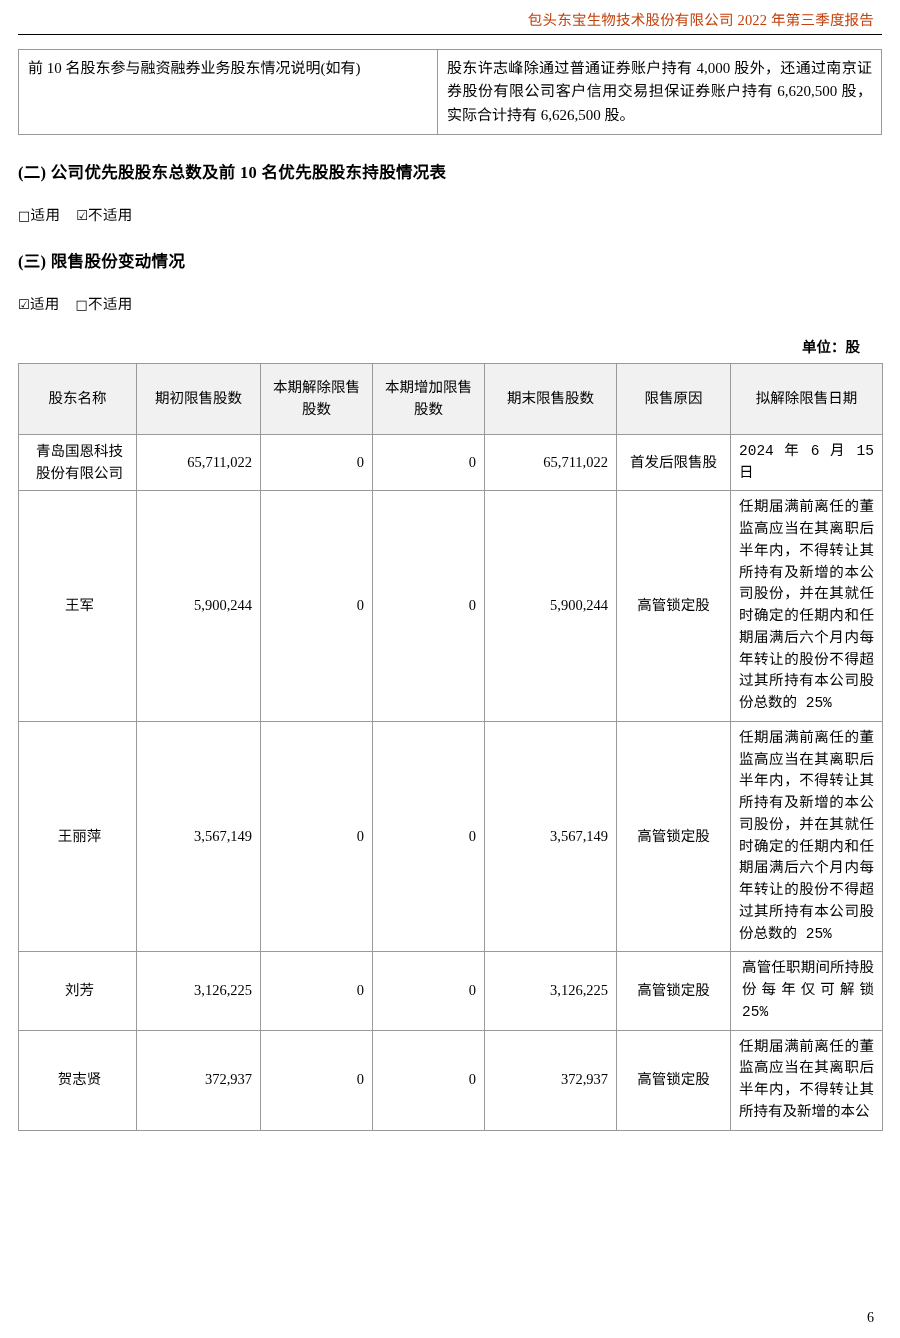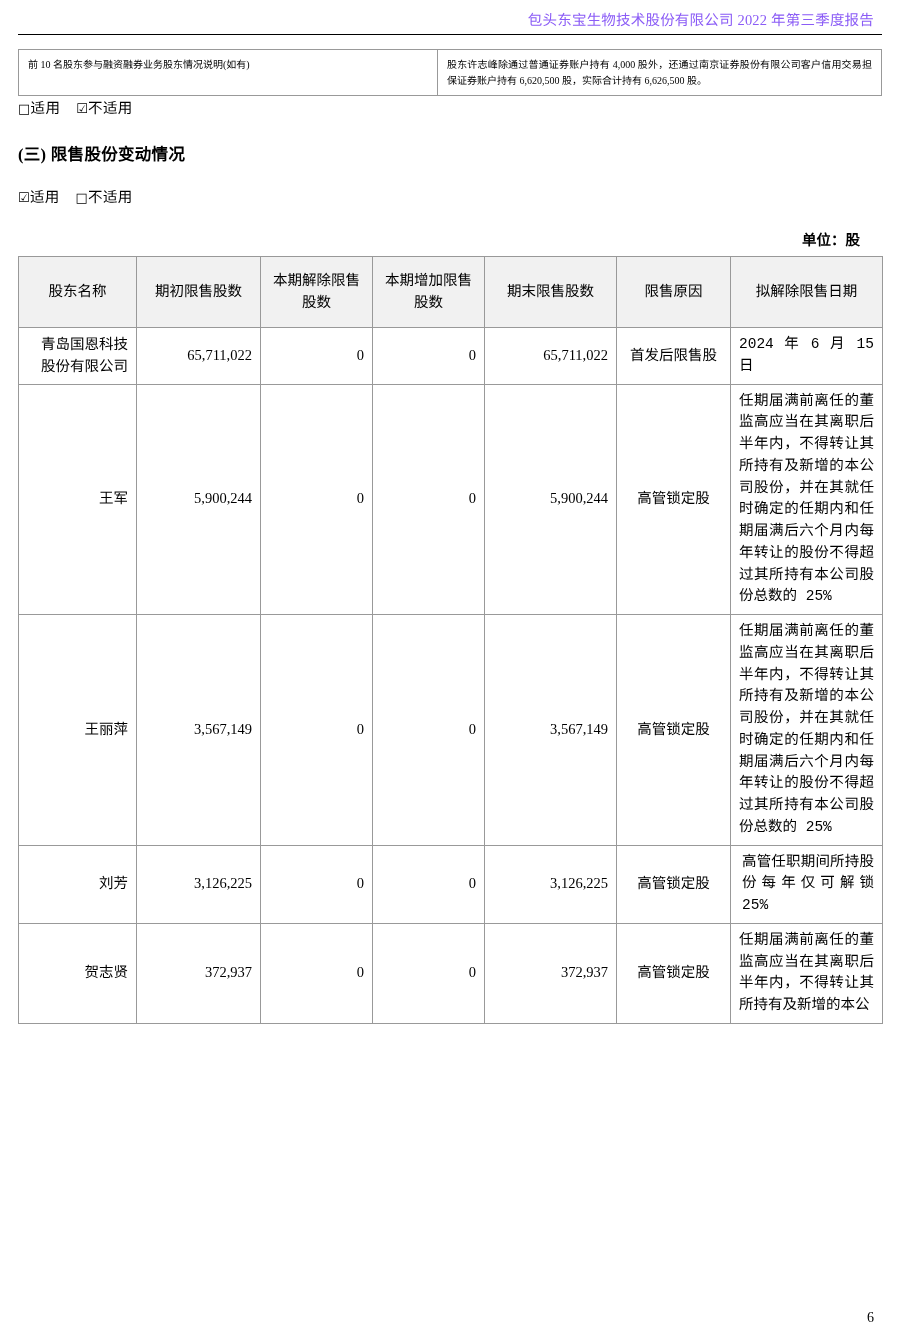--- a/index.html
+++ b/index.html
@@ -23,37 +23,37 @@
     padding: 0 18px;
   }
   
   .doc-header {
     text-align: right;
     font-size: 14.5px;
     letter-spacing: 0.2px;
     padding-top: 8px;
     padding-right: 8px;
     padding-bottom: 5px;
-    color: #8b5cf6;
+    color: #c2410c;
   }
   .header-rule {
     border-bottom: 1px solid #000;
     margin: 0 0 14px 0;
   }
   
   table.tbl {
     border-collapse: collapse;
     width: 100%;
     table-layout: fixed;
   }
   table.tbl td, table.tbl th {
     border: 1px solid #999;
     vertical-align: top;
     padding: 7px 9px;
-    font-size: 10px;
+    font-size: 15px;
     line-height: 1.55;
     font-weight: normal;
   }
   .note-table td.label {
     width: 400px;
   }
   .note-table td.value {
     text-align: justify;
   }
   
@@ -86,21 +86,21 @@
     line-height: 1.5;
     font-weight: normal;
     padding: 6px 8px;
   }
   .rs-table th {
     background: #f1f1f1;
     text-align: center;
     vertical-align: middle;
     height: 58px;
   }
-  .rs-table td.name  { text-align: right;  vertical-align: middle; padding-left: 12px; }
+  .rs-table td.name  { text-align: center;  vertical-align: middle; padding-left: 12px; }
   .rs-table td.num   { text-align: right; vertical-align: middle; }
   .rs-table td.reason{ text-align: center; vertical-align: middle; }
   .rs-table td.date  { text-align: justify; text-align-last: left; vertical-align: top; font-family: Liberation Mono, monospace; }
   .rs-table td.date.mid { vertical-align: middle; padding-left: 11px; }
   
   col.c0 { width: 118px; }
   col.c1 { width: 124px; }
   col.c2 { width: 112px; }
   col.c3 { width: 112px; }
   col.c4 { width: 132px; }
@@ -124,20 +124,21 @@
 
   <table class="tbl note-table">
     <tbody>
       <tr>
         <td class="label">前 10 名股东参与融资融券业务股东情况说明(如有)</td>
         <td class="value">股东许志峰除通过普通证券账户持有 4,000 股外，还通过南京证券股份有限公司客户信用交易担保证券账户持有 6,620,500 股，实际合计持有 6,626,500 股。</td>
       </tr>
     </tbody>
   </table>
 
+  <h2 class="sec">(二) 公司优先股股东总数及前 10 名优先股股东持股情况表</h2>
   <div class="applies">
     <span class="opt"><span class="box">□</span><span>适用</span></span>
     <span class="opt"><span class="box">☑</span><span>不适用</span></span>
   </div>
 
   <h2 class="sec">(三) 限售股份变动情况</h2>
   <div class="applies">
     <span class="opt"><span class="box">☑</span><span>适用</span></span>
     <span class="opt"><span class="box">□</span><span>不适用</span></span>
   </div>

